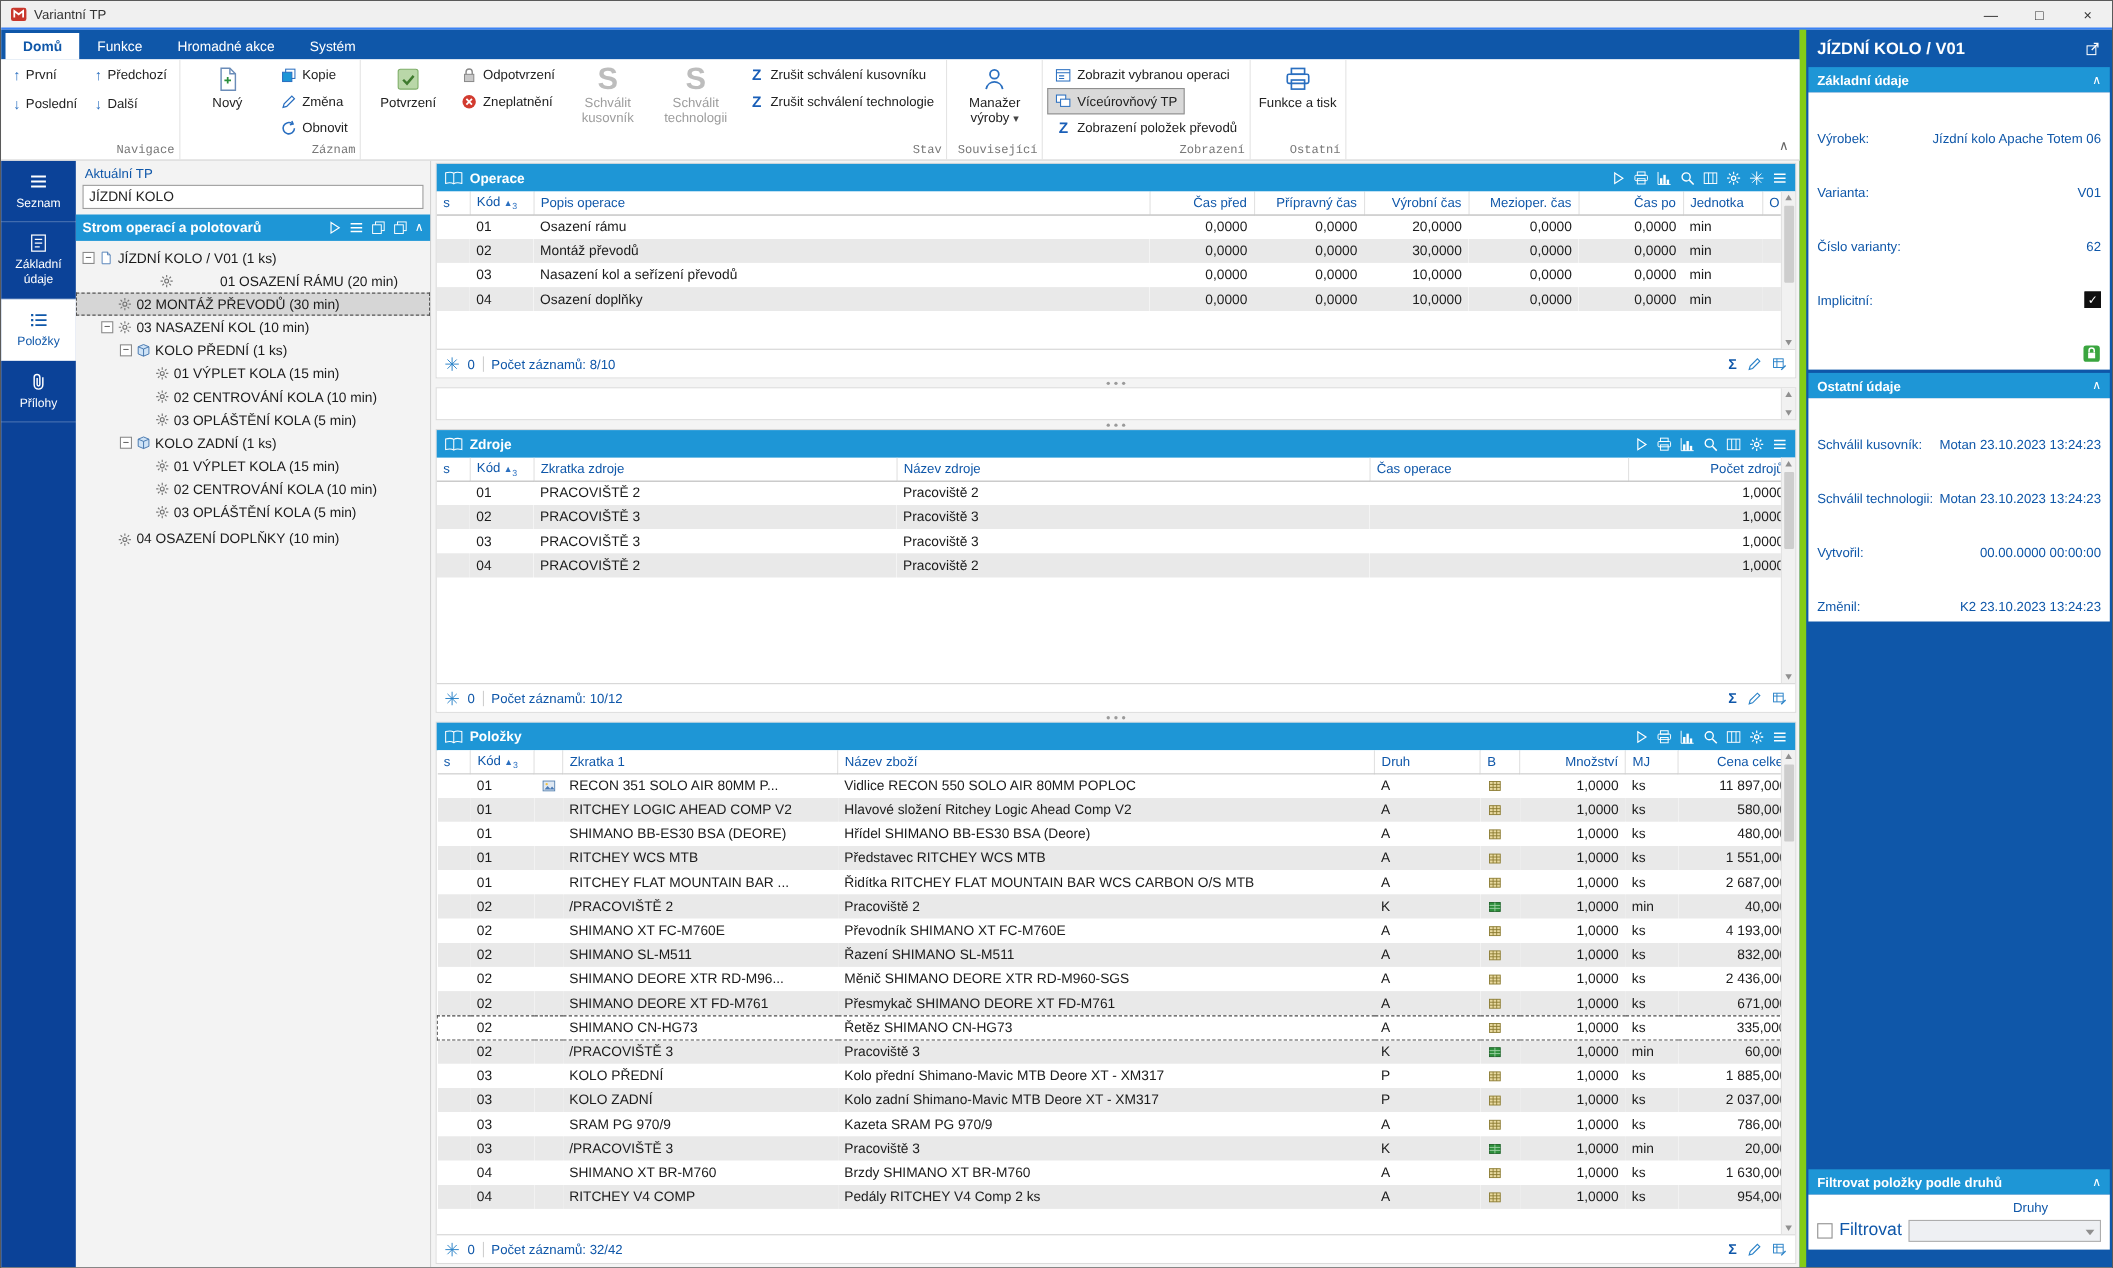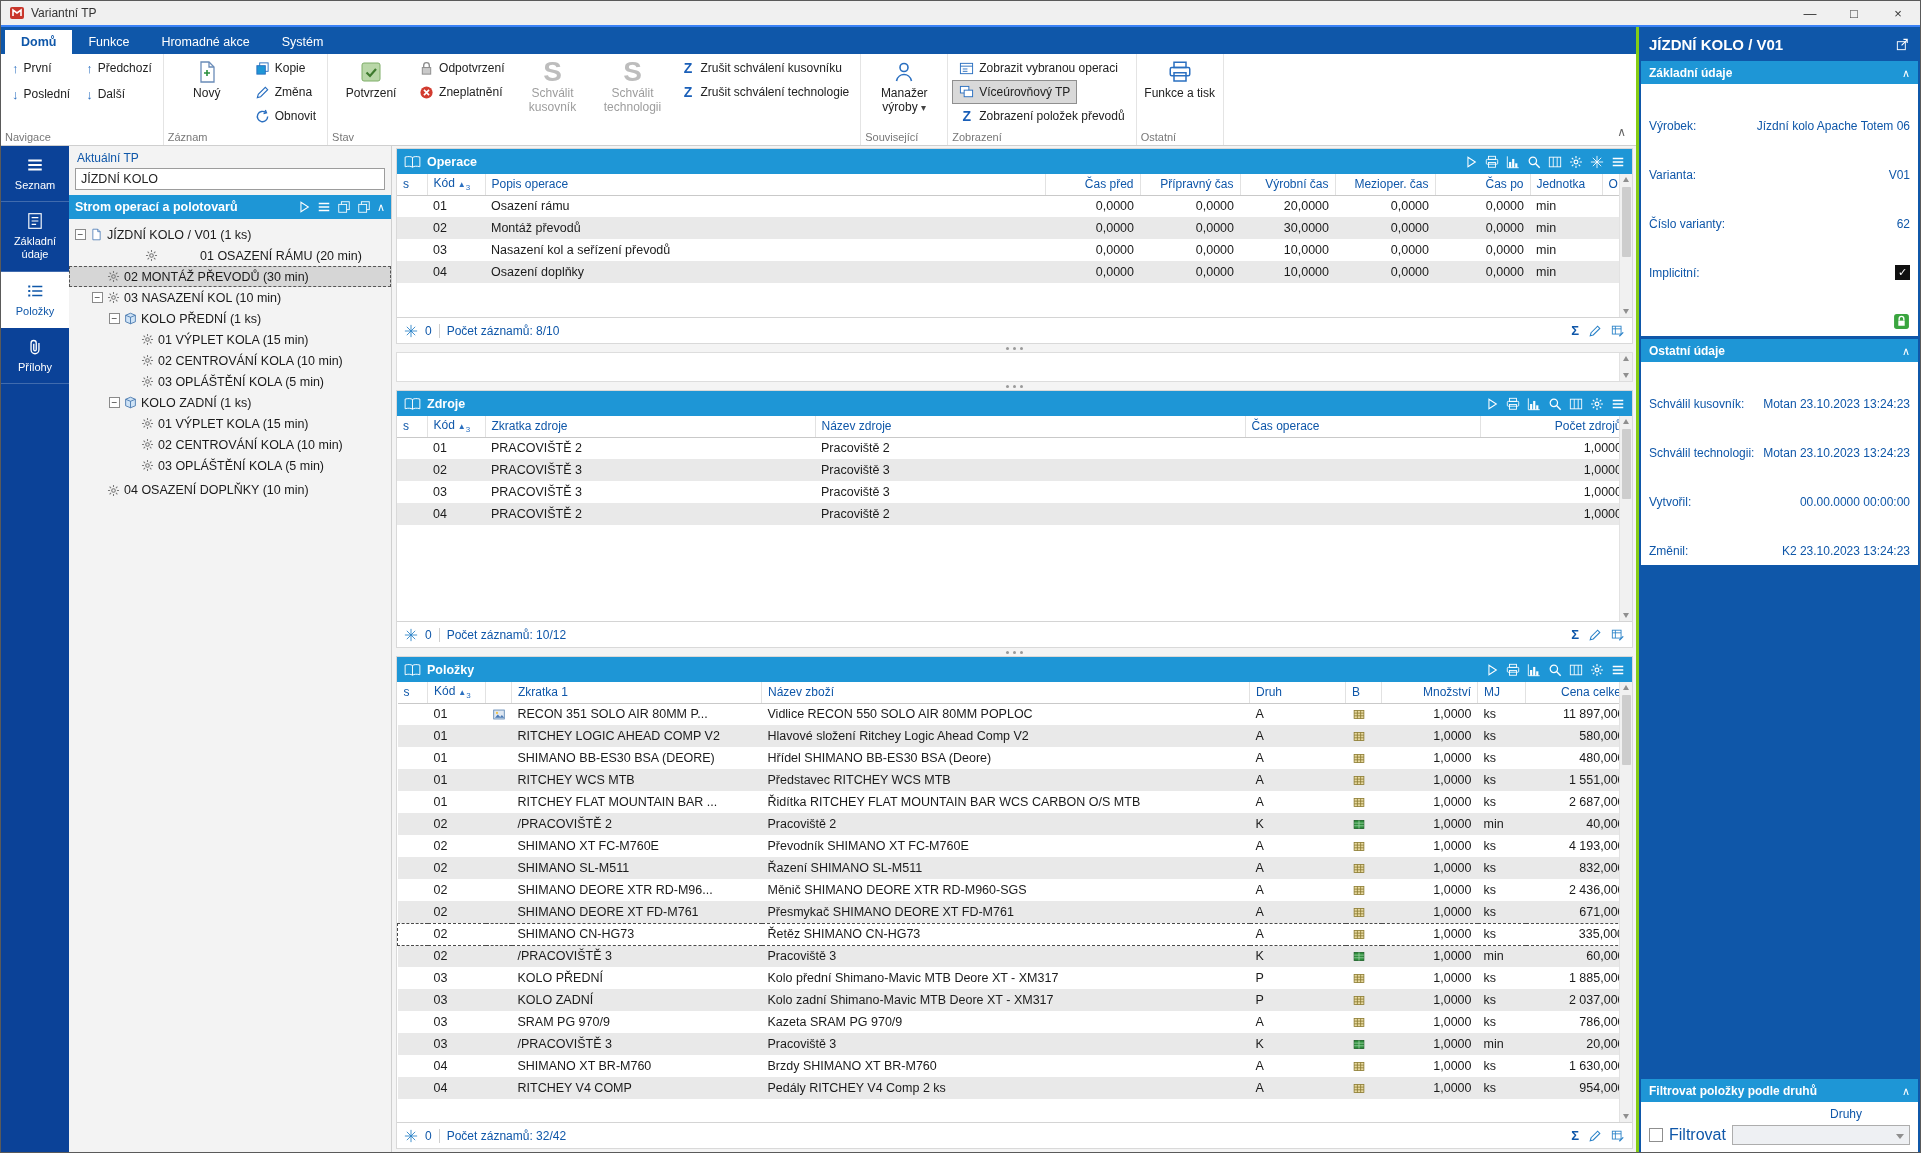--- a/index.html
+++ b/index.html
@@ -17,21 +17,21 @@
 .bodyrow{flex:1;display:flex;min-height:0;}
 .left-region{width:1635px;flex:0 0 auto;display:flex;flex-direction:column;min-width:0;}
 
 .tabbar{height:27px;background:#0f57a9;display:flex;align-items:stretch;padding:3px 0 0 4px;flex:0 0 auto;}
 .tab{color:#fff;font-size:12.5px;padding:0 16px;display:flex;align-items:center;cursor:default;}
 .tab.active{background:#fff;color:#0f57a9;font-weight:bold;}
 
 .ribbon{height:92px;background:#fff;border-bottom:1px solid #cfcfcf;display:flex;position:relative;flex:0 0 auto;}
 .rgroup{display:flex;flex-direction:column;border-right:1px solid #e4e4e4;padding:2px 4px 0;}
 .rg-body{flex:1;display:flex;align-items:flex-start;gap:2px;}
-.rg-label{height:16px;line-height:16px;text-align:left;color:#777;font-size:11px;}
+.rg-label{height:16px;line-height:16px;text-align:right;color:#777;font-size:11px;font-family:Liberation Mono, monospace;}
 .rg-nav{display:grid;grid-template-columns:auto auto;align-content:start;}
 .sbtn{display:flex;align-items:center;gap:5px;font-size:12px;color:#222;padding:3px 6px;border:1px solid transparent;white-space:nowrap;height:24px;cursor:default;}
 .sbtn .arr{color:#2a6fc0;font-weight:bold;font-size:13px;}
 .sbtn.pressed{background:#d9d9d9;border-color:#8f8f8f;}
 .rcol{display:flex;flex-direction:column;align-items:flex-start;}
 .bbtn{width:78px;display:flex;flex-direction:column;align-items:center;text-align:center;font-size:12px;color:#222;padding:3px 2px;gap:2px;line-height:1.15;cursor:default;}
 .bbtn .bicon{width:26px;height:26px;display:inline-flex;align-items:center;justify-content:center;}
 .bbtn .bicon svg{width:24px;height:24px;}
 .bbtn.dis{color:#9d9d9d;}
 .bigS{font-size:28px;font-weight:bold;color:#bdbdbd;height:26px;line-height:26px;}
@@ -101,21 +101,21 @@
 .pfoot{height:26px;border-top:1px solid #d4d4d4;display:flex;align-items:center;gap:7px;padding:0 7px;color:#0f57a9;font-size:12px;flex:0 0 auto;background:#fff;}
 .pfoot .pic{color:#2a82c8;}
 .fdiv{width:1px;height:14px;background:#cfcfcf;}
 .fright{margin-left:auto;display:flex;gap:9px;align-items:center;}
 .sigma{font-weight:bold;font-size:13px;color:#0f57a9;}
 .splitter{height:8px;display:flex;align-items:center;justify-content:center;flex:0 0 auto;}
 .splitter::after{content:"";width:3px;height:3px;border-radius:50%;background:#9a9a9a;box-shadow:7px 0 0 #9a9a9a,-7px 0 0 #9a9a9a;}
 .emptystrip{height:30px;background:#fff;border:1px solid #ddd;position:relative;flex:0 0 auto;}
 .emptystrip .vscroll{position:absolute;right:0;top:0;height:100%;}
 
-.rightpanel{flex:1;background:#0f57a9;display:flex;flex-direction:column;min-width:0;border-left:3px solid #84cc16;}
+.rightpanel{flex:1;background:#0f57a9;display:flex;flex-direction:column;min-width:0;border-left:6px solid #84cc16;}
 .rp-title{height:34px;display:flex;align-items:center;color:#fff;font-size:15px;font-weight:bold;padding:0 10px;flex:0 0 auto;}
 .rp-title .pic{margin-left:auto;width:15px;height:15px;}
 .rp-sec{flex:0 0 auto;padding:0 2px;margin-bottom:3px;}
 .rp-sec-head{height:23px;background:#1e96d6;color:#fff;font-weight:bold;font-size:12px;display:flex;align-items:center;padding:0 8px;}
 .rp-sec-head .chtxt{margin-left:auto;font-weight:normal;}
 .rp-fields{background:#fff;padding:3px 0 4px;}
 .frow{display:flex;align-items:center;height:21px;padding:0 8px;font-size:12px;margin-top:28px;}
 .flabel{color:#0f57a9;}
 .fval{margin-left:auto;color:#0f57a9;text-align:right;}
 .chk{margin-left:auto;width:15px;height:15px;background:#101010;color:#fff;font-size:11px;display:flex;align-items:center;justify-content:center;border:1px solid #101010;}
@@ -1379,21 +1379,21 @@
               <span class="flabel">Vytvořil:</span>
               <span class="fval">00.00.0000 00:00:00</span>
             </div>
             <div class="frow">
               <span class="flabel">Změnil:</span>
               <span class="fval">K2 23.10.2023 13:24:23</span>
             </div>
           </div>
       </div>
       <div class="rp-fill"></div>
-      <div class="rp-sec" style="margin-bottom:0;border-radius:10px;">
+      <div class="rp-sec" style="margin-bottom:16px;border-radius:10px;">
         <div class="rp-sec-head">
           <span>Filtrovat položky podle druhů</span>
           <span class="chtxt">∧</span>
         </div>
         <div class="rp-filter">
           <div class="druhy">Druhy</div>
           <div class="filtr-row">
             <span class="chk-empty"></span>
             <span class="flabel">Filtrovat</span>
             <span class="fselect"></span>

